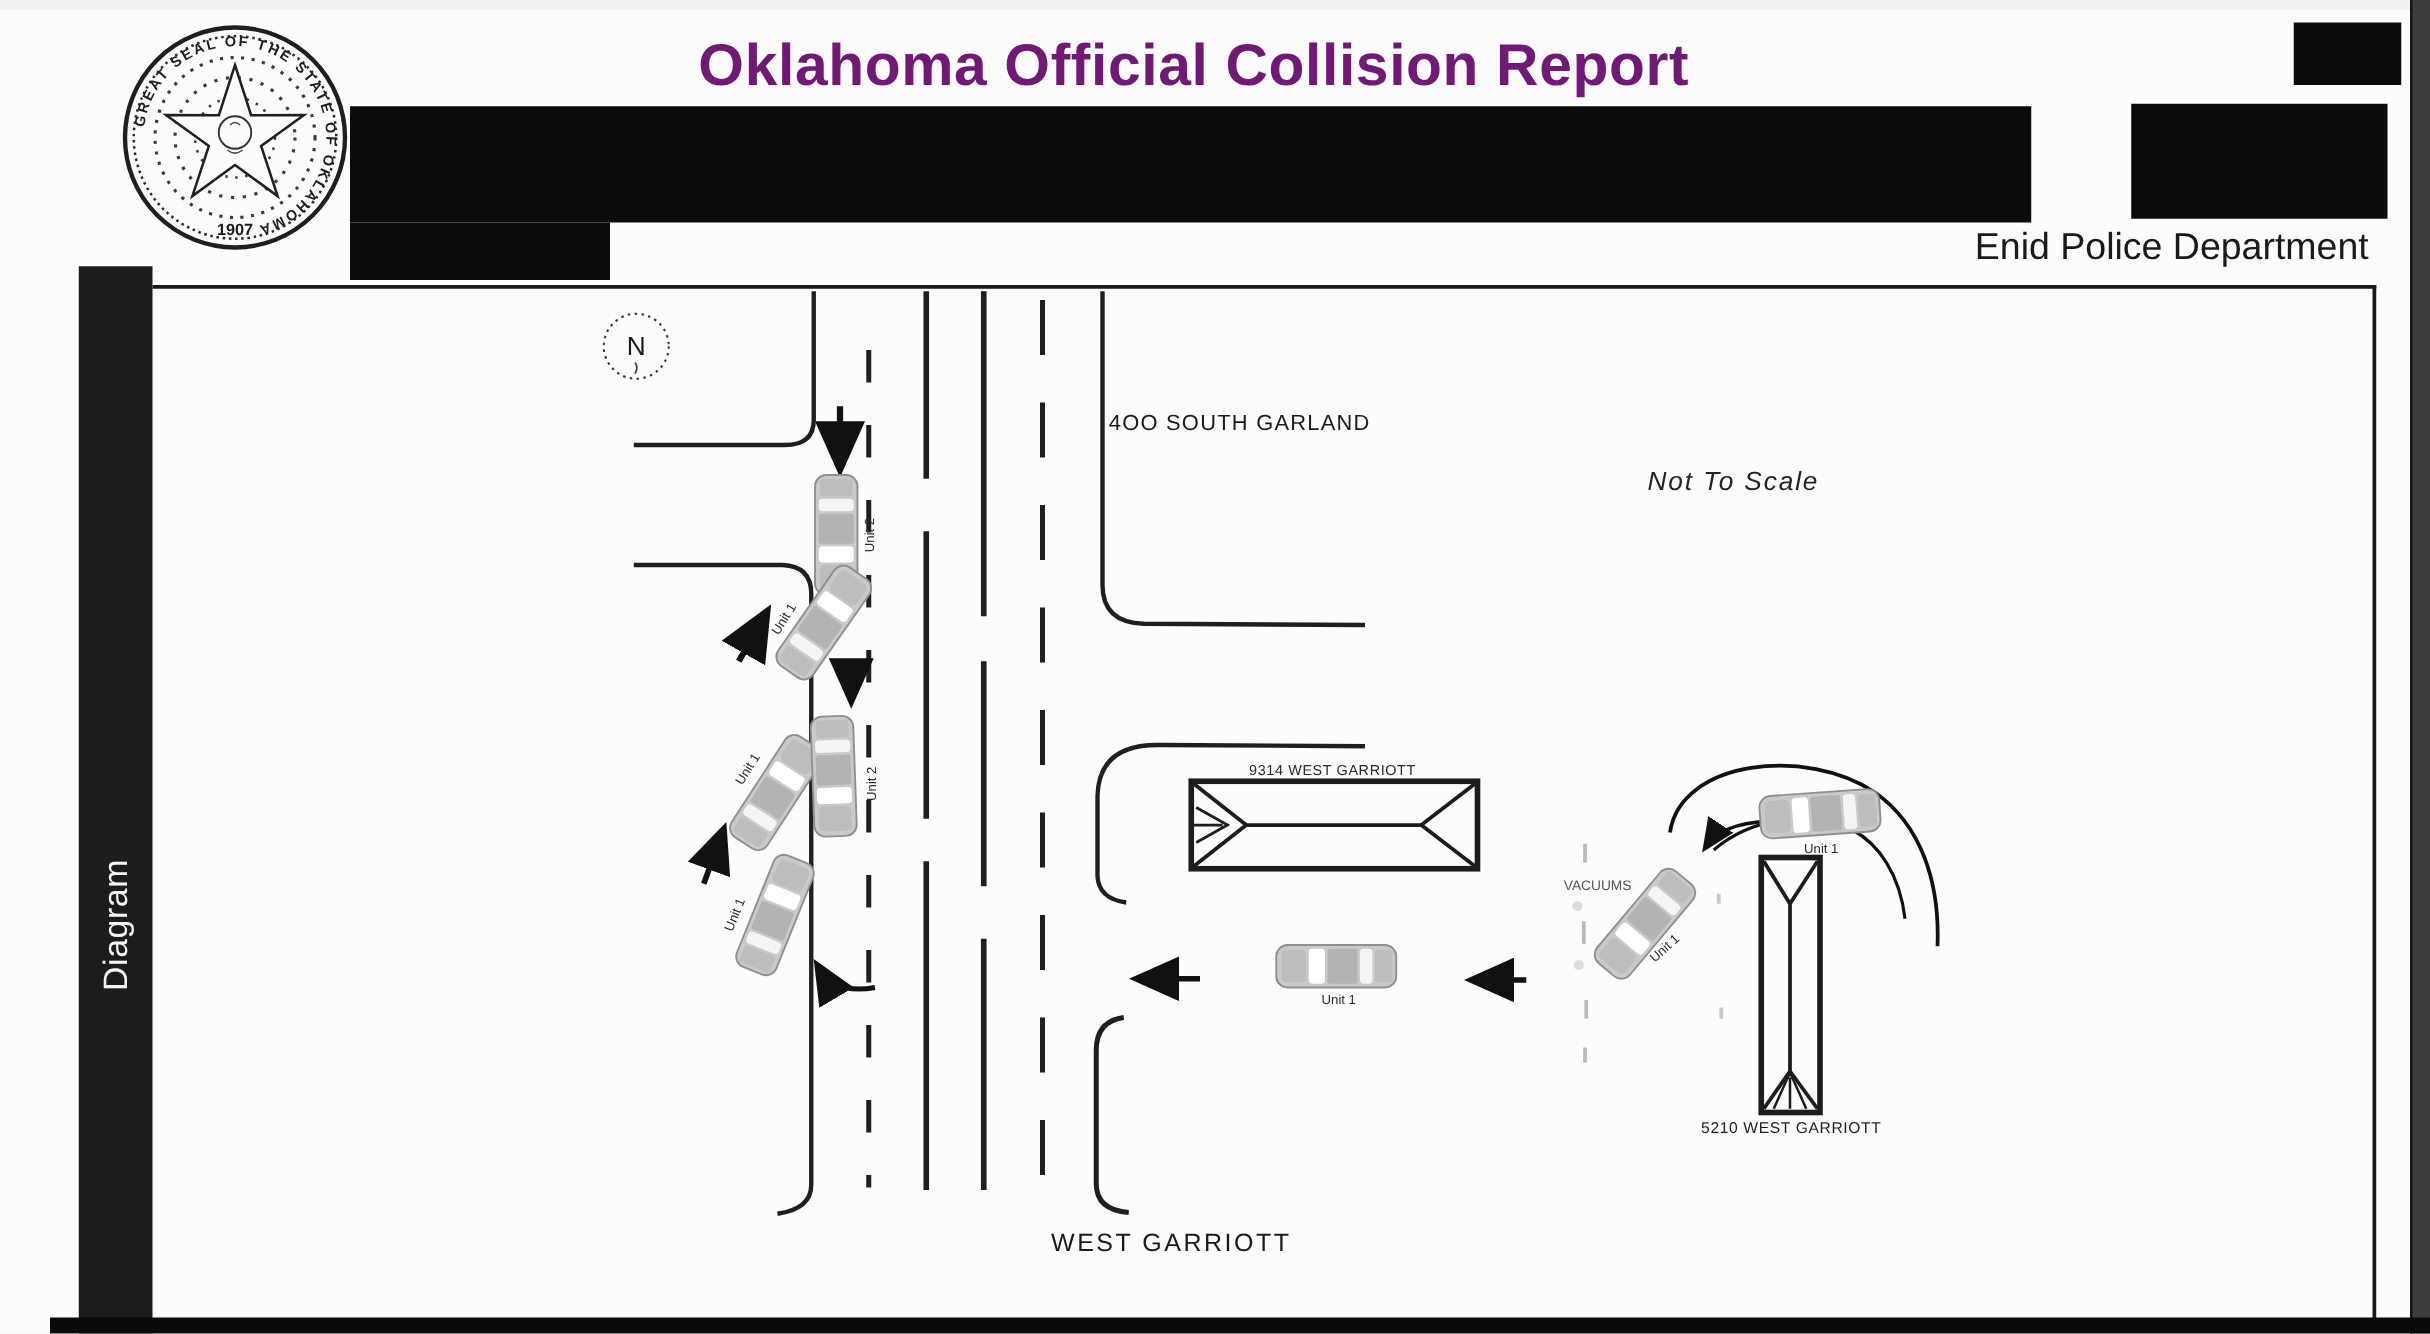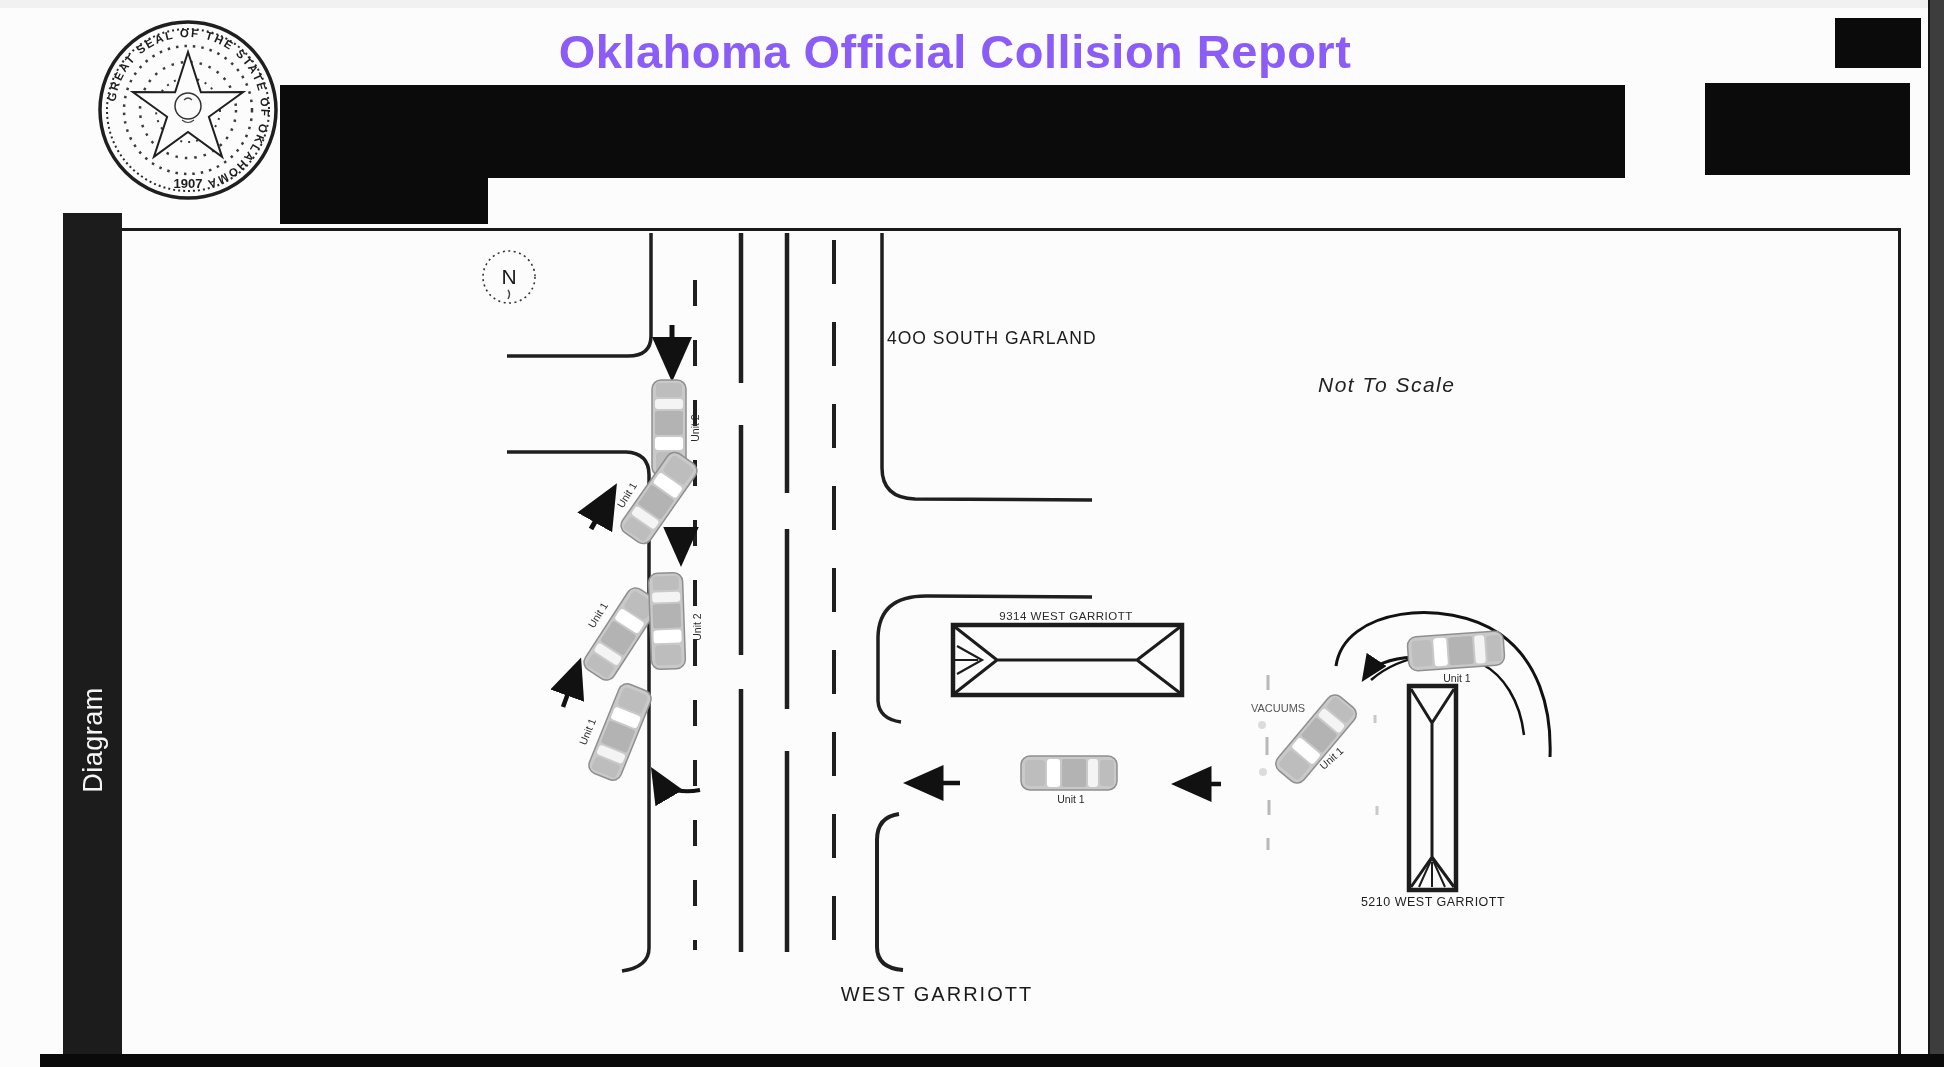--- a/index.html
+++ b/index.html
@@ -1,21 +1,21 @@
 <!DOCTYPE html>
 <html><head>
 <meta charset="utf-8">
 <style>
   html,body{margin:0;padding:0;background:#e9e9e9;}
   .page{position:relative;width:1944px;height:1067px;background:#fcfcfc;overflow:hidden;
         font-family:"Liberation Sans", sans-serif;color:#111;}
   .page::before{content:"";position:absolute;left:0;top:0;right:0;height:8px;background:#f1f1f1;}
   .abs{position:absolute;}
   .title{left:380px;top:24px;width:1150px;text-align:center;font-size:47px;font-weight:bold;
-         letter-spacing:0.5px;color:#8b5cf6;}
+         letter-spacing:0.5px;color:#701a75;}
   .agency{left:1190px;top:181px;width:705px;text-align:right;font-size:30px;color:#1a1a1a;}
   .redact{background:#0b0b0b;}
   .sidebar{left:63px;top:213px;width:59px;height:854px;background:#1c1c1c;}
   .sidebar span{position:absolute;left:50%;top:527px;transform:translate(-50%,-50%) rotate(-90deg);
         transform-origin:center;color:#f5f5f5;font-size:27px;letter-spacing:0.5px;white-space:nowrap;}
   .dg-top{left:122px;top:228px;width:1779px;height:3px;background:#1a1a1a;}
   .dg-right{left:1898px;top:228px;width:3px;height:828px;background:#1a1a1a;}
   .bottom-bar{left:40px;top:1054px;width:1904px;height:13px;background:#0a0a0a;}
   .right-band{left:1928px;top:0;width:16px;height:1067px;background:#3d3d3d;border-left:2px solid #161616;}
   svg text{font-family:"Liberation Sans", sans-serif;}
@@ -39,20 +39,21 @@
       <textPath href="#sealArc" startOffset="8">GREAT SEAL OF THE STATE OF OKLAHOMA</textPath>
     </text>
     <text x="94" y="172" text-anchor="middle" font-size="13" font-weight="bold" fill="#1d1d1d">1907</text>
   </svg>
 
   <div class="abs title">Oklahoma Official Collision Report</div>
   <div class="abs redact" style="left:1835px;top:18px;width:86px;height:50px;"></div>
   <div class="abs redact" style="left:280px;top:85px;width:1345px;height:93px;"></div>
   <div class="abs redact" style="left:280px;top:178px;width:208px;height:46px;"></div>
   <div class="abs redact" style="left:1705px;top:83px;width:205px;height:92px;"></div>
+  <div class="abs agency">Enid Police Department</div>
 
   <div class="abs sidebar">
     <span>Diagram</span>
   </div>
   <div class="abs dg-top"></div>
   <div class="abs dg-right"></div>
 
   <svg class="abs" style="left:0;top:0;" width="1944" height="1067" viewBox="0 0 1944 1067">
     <defs>
       <marker id="ah" orient="auto" markerWidth="9" markerHeight="8" refX="7" refY="4" markerUnits="strokeWidth">

